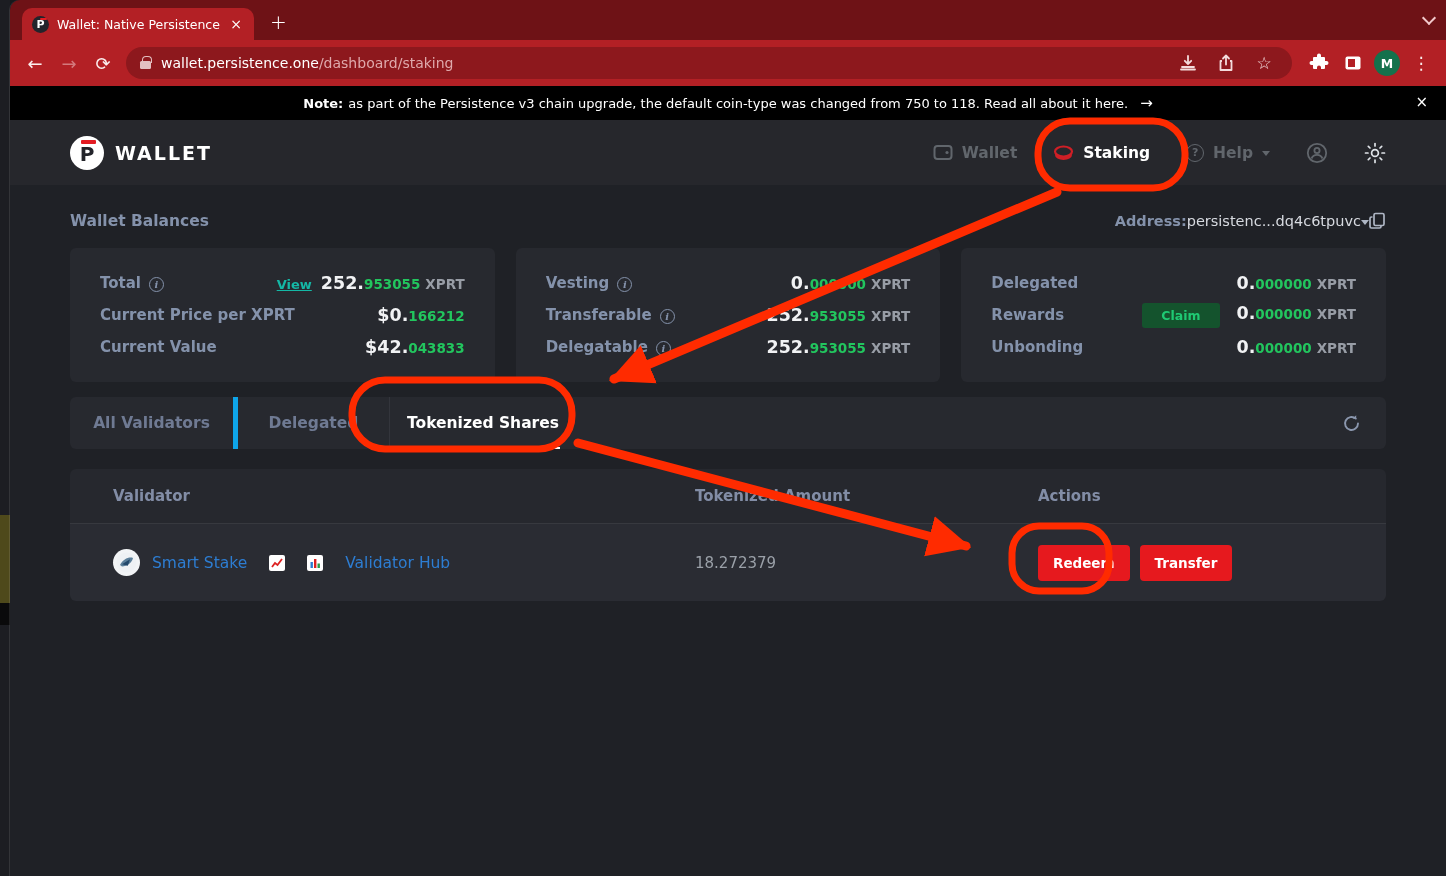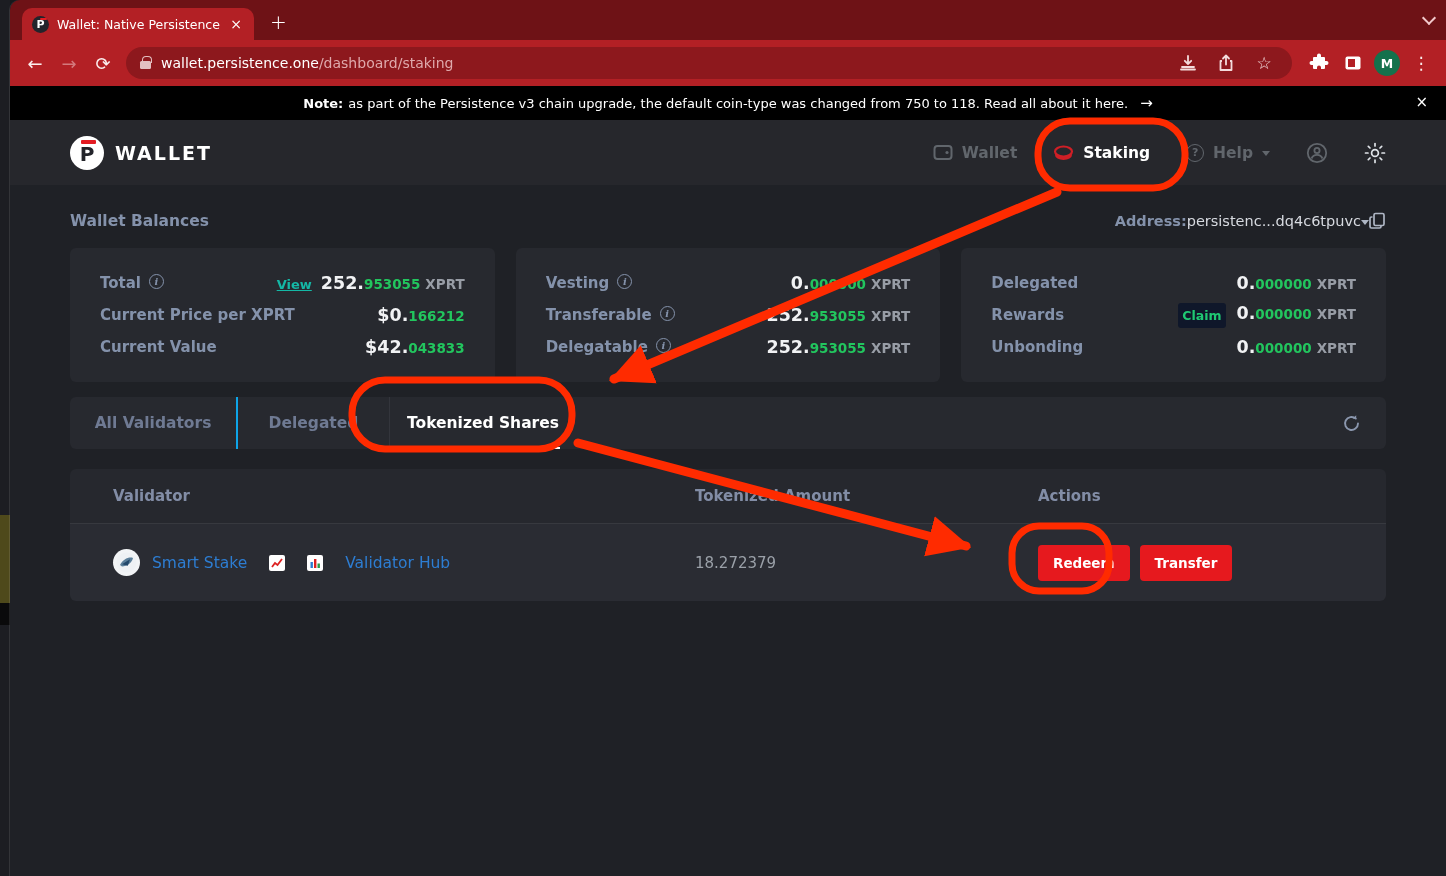--- a/index.html
+++ b/index.html
@@ -81,37 +81,37 @@
   .balances-row { display:flex; justify-content:space-between; align-items:flex-start; margin-top:27px; height:22px; }
   .bal-title { color:#8492ab; font-weight:bold; font-size:15.5px; }
   .addr { display:flex; align-items:center; }
   .addr-label { color:#8492ab; font-weight:bold; font-size:14.5px; }
   .addr-val { color:#d7dae0; font-size:14.5px; }
   .addr .caret { border-top-color:#aeb6c4; }
 
   .cards { display:flex; gap:21px; margin-top:14px; }
   .card { flex:1; background:#27292f; border-radius:6px; padding:19px 30px; }
   .crow { display:flex; align-items:center; justify-content:space-between; height:32px; }
-  .clabel { display:flex; align-items:flex-start; gap:8px; color:#8492ab; font-weight:600; font-size:15px; }
+  .clabel { display:flex; align-items:flex-end; gap:8px; color:#8492ab; font-weight:600; font-size:15px; }
   .info { width:15px; height:15px; border:1.3px solid #8492ab; border-radius:50%; color:#8492ab;
           font-size:10px; font-style:italic; font-family:"DejaVu Serif",serif; display:flex;
           align-items:center; justify-content:center; line-height:1; }
   .cval { display:flex; align-items:baseline; }
   .v-main { color:#f1f2f4; font-weight:bold; font-size:17.5px; }
   .v-frac { color:#22c55e; font-weight:600; font-size:13.5px; }
   .v-unit { color:#989da6; font-weight:bold; font-size:13.5px; margin-left:5px; }
   .view-link { color:#14b8a6; font-size:13px; font-weight:600; text-decoration:underline; margin-right:9px; }
-  .claim-badge { background:#0f172a; color:#1fc973; font-size:12.5px; font-weight:bold;
-                 padding:5px 4px; border-radius:3px; margin-right:11px; align-self:center; }
+  .claim-badge { background:#14532d; color:#1fc973; font-size:12.5px; font-weight:bold;
+                 padding:5px 19px; border-radius:3px; margin-right:17px; align-self:center; }
 
   
   .tabbar { margin-top:15px; background:#27292f; border-radius:6px; height:52px; display:flex; align-items:stretch; }
   .tabitem { display:flex; align-items:center; justify-content:center; color:#6f7a93;
              font-weight:bold; font-size:15.5px; position:relative; }
-  .tabitem.t1 { width:168px; border-right:2px solid #0ea5e9;text-align:center; }
+  .tabitem.t1 { width:168px; border-right:5px solid #0ea5e9;text-align:center; }
   .tabitem.t2 { width:152px; border-right:1px solid #33353c; }
   .tabitem.t3 { width:186px; color:#fff; }
   .tabitem.t3::after { content:""; position:absolute; left:6px; right:16px; bottom:0; height:2.5px; background:#fff; }
   .tab-refresh { margin-left:auto; align-self:center; margin-right:24px; display:flex; }
 
   
   .vtable { margin-top:20px; border-radius:6px; overflow:hidden; }
   .thead { height:54px; background:#26282e; display:flex; align-items:center;
            color:#828da6; font-weight:700; font-size:15px; }
   .trow { height:78px; background:#2a2c33; display:flex; align-items:center; border-top:1px solid #37393f; }

